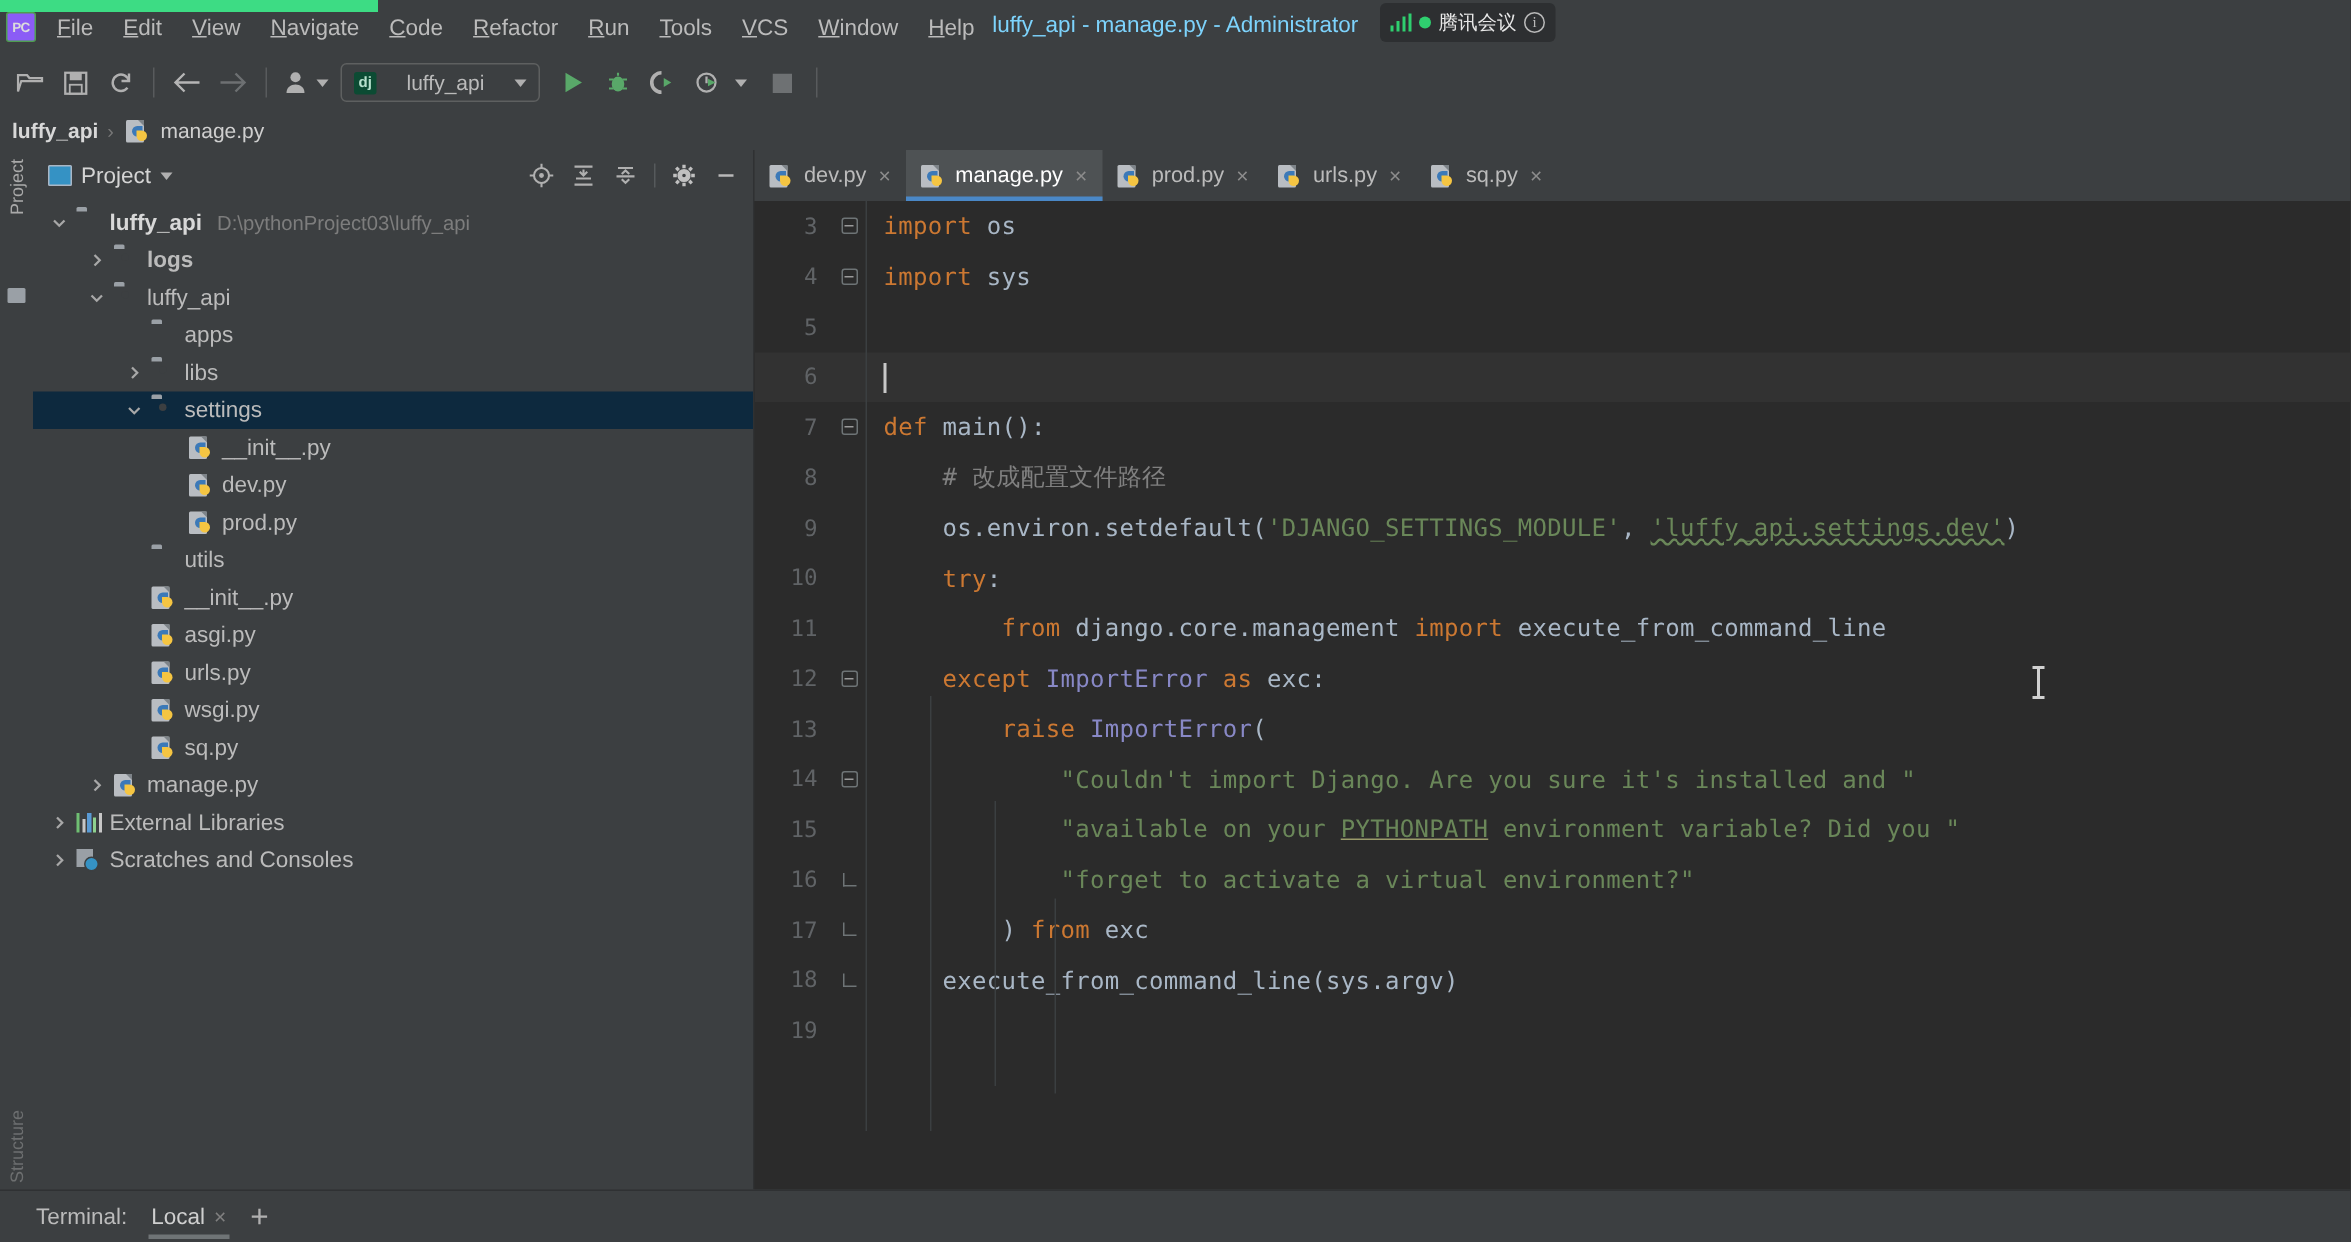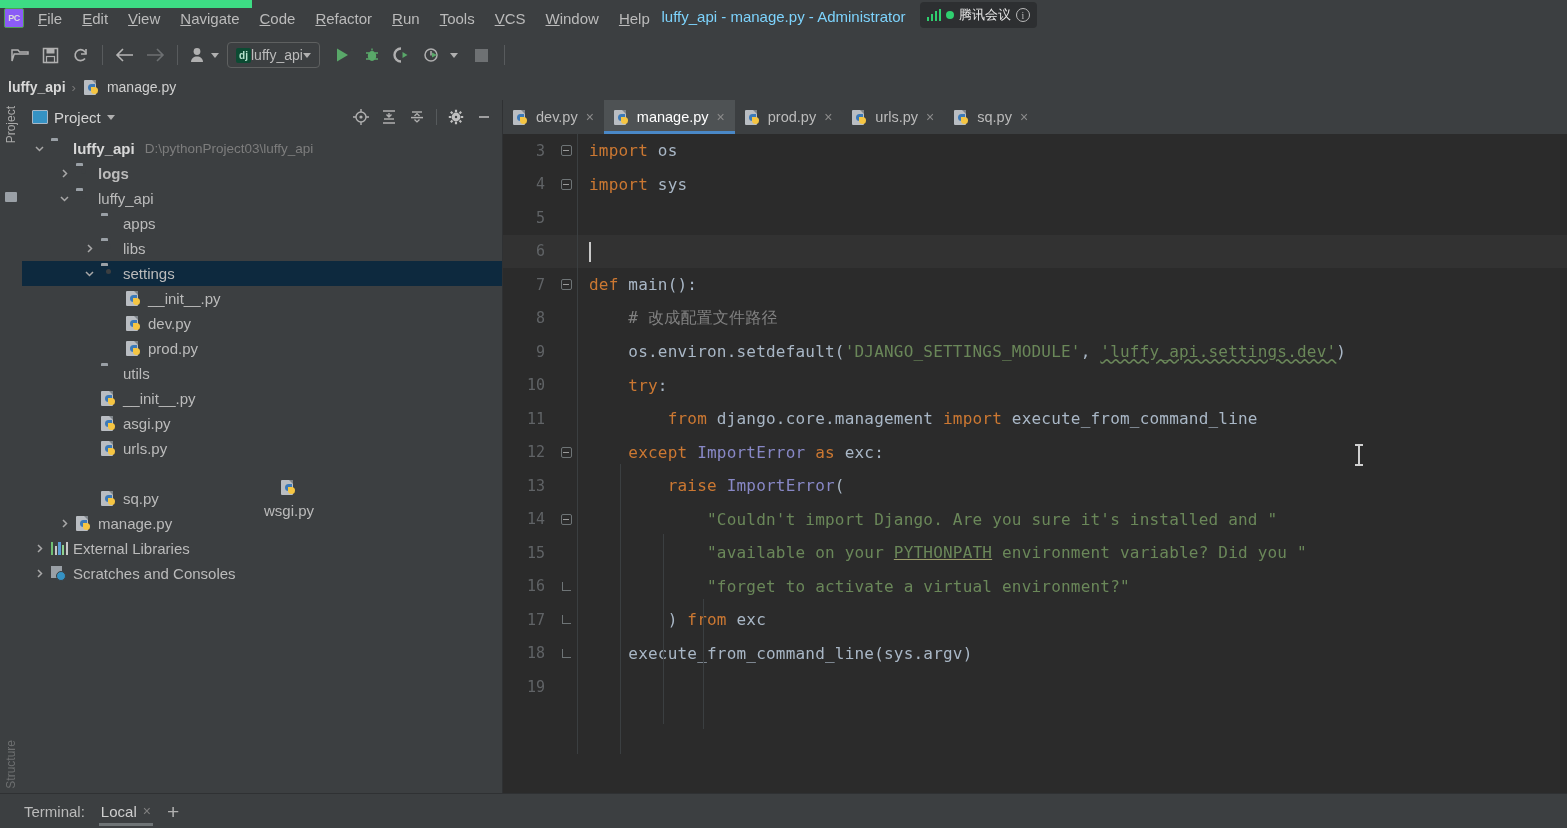--- a/index.html
+++ b/index.html
@@ -57,21 +57,21 @@
   .toolbar {
     height: 38px; background: #3c3f41; display: flex; align-items: center;
     padding-left: 6px; gap: 2px; flex: 0 0 38px;
   }
   .tb-btn {
     width: 28px; height: 28px; display: flex; align-items: center; justify-content: center;
     border-radius: 3px; cursor: default;
   }
   .tb-sep { width: 1px; height: 20px; background: #585b5d; margin: 0 6px; }
   .run-config {
-    display: flex; align-items: center; gap: 0; height: 26px; padding: 0 8px;
+    display: flex; align-items: center; gap: 20px; height: 26px; padding: 0 8px;
     border: 1px solid #5e6060; border-radius: 4px; margin: 0 6px; justify-content: space-between;
   }
   .run-config .dj {
     width: 15px; height: 15px; background: #0c4b33; border-radius: 2px; color: #b7e1cd;
     font-size: 10px; display: flex; align-items: center; justify-content: center; font-weight: bold;
   }
   .run-config .rc-label { color: #bbbbbb; font-size: 14px; }
   .caret-dn {
     width: 0; height: 0; border-left: 4px solid transparent; border-right: 4px solid transparent;
     border-top: 5px solid #b0b0b0;
@@ -499,21 +499,21 @@
           <div class="node" style="padding-left: 60px;">
             <span class="arrow"></span>
             <span class="ico"><span class="pyfile"><span class="sheet"></span><span class="pyblue"></span><span class="pyyell"></span></span></span>
             <span class="node-label">asgi.py</span>
           </div>
           <div class="node" style="padding-left: 60px;">
             <span class="arrow"></span>
             <span class="ico"><span class="pyfile"><span class="sheet"></span><span class="pyblue"></span><span class="pyyell"></span></span></span>
             <span class="node-label">urls.py</span>
           </div>
-          <div class="node" style="padding-left: 60px; flex-direction: column;">
+          <div class="node" style="padding-left: 60px;">
             <span class="arrow"></span>
             <span class="ico"><span class="pyfile"><span class="sheet"></span><span class="pyblue"></span><span class="pyyell"></span></span></span>
             <span class="node-label">wsgi.py</span>
           </div>
           <div class="node" style="padding-left: 60px;">
             <span class="arrow"></span>
             <span class="ico"><span class="pyfile"><span class="sheet"></span><span class="pyblue"></span><span class="pyyell"></span></span></span>
             <span class="node-label">sq.py</span>
           </div>
           <div class="node" style="padding-left: 35px;">

